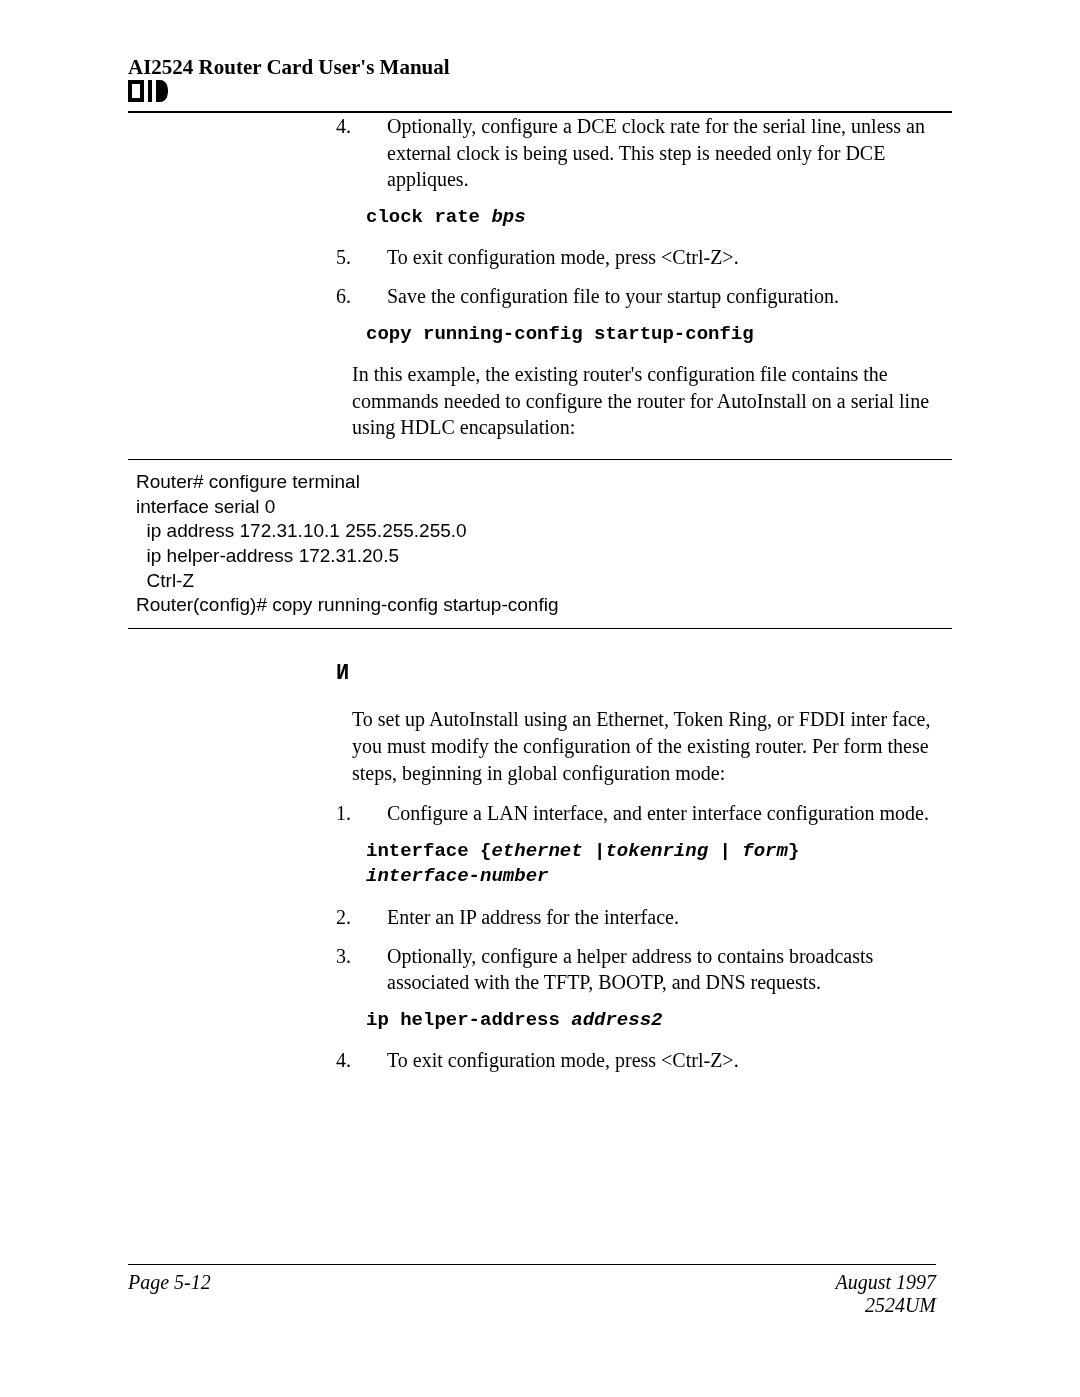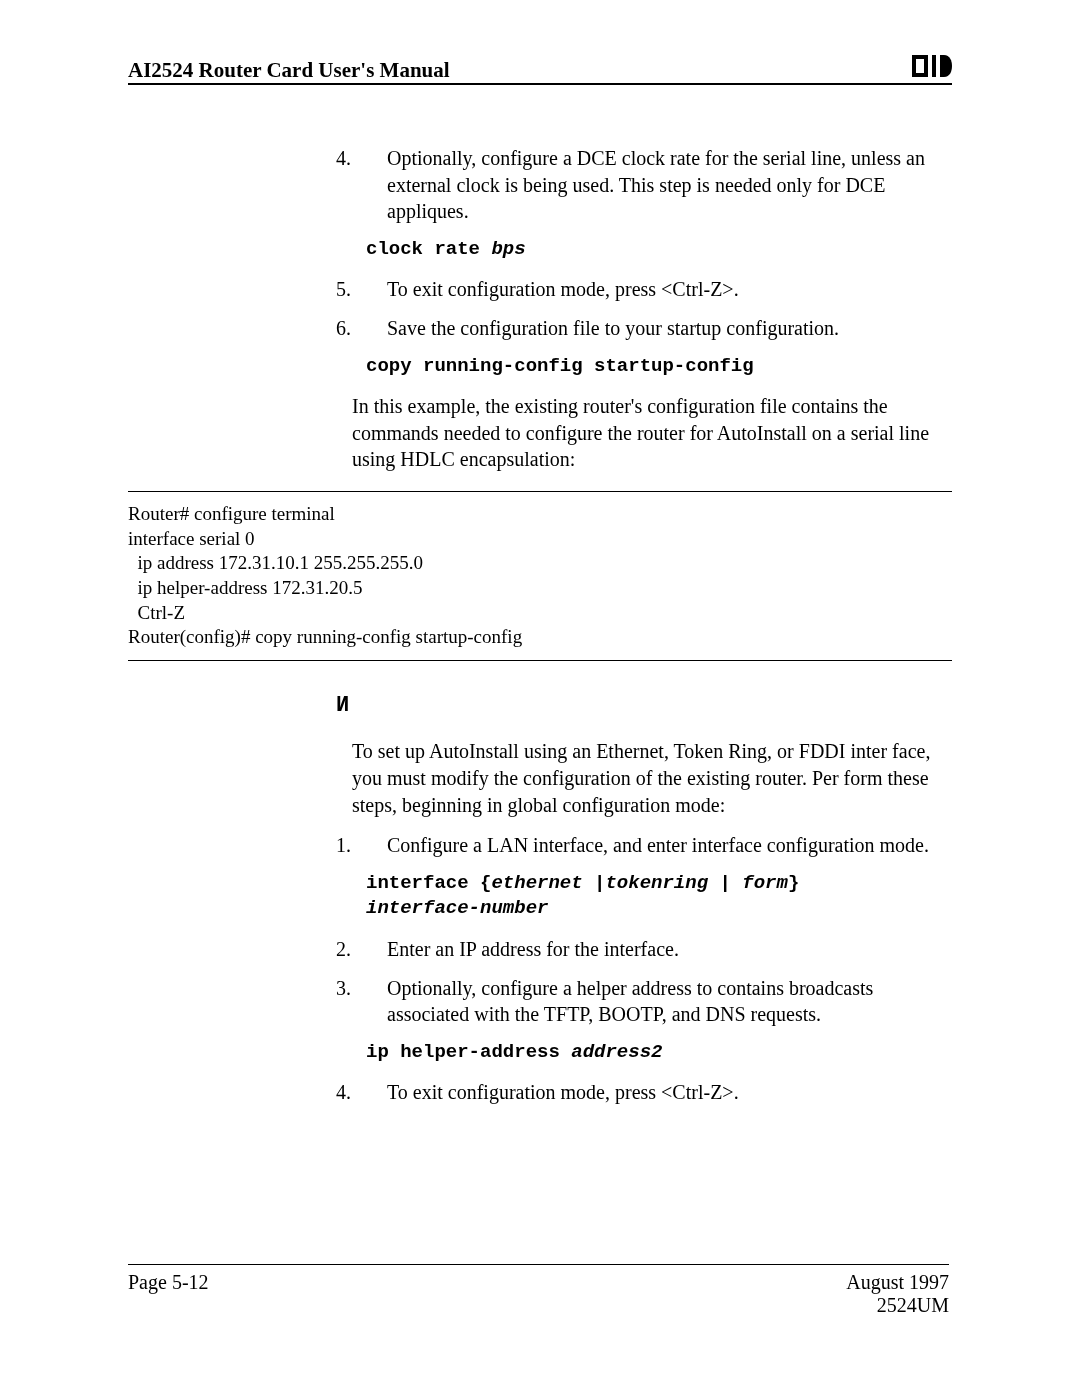--- a/index.html
+++ b/index.html
@@ -18,22 +18,22 @@
     box-sizing: border-box;
     width: 100%;
     height: 100%;
     position: relative;
   }
   .header {
     display: flex;
     justify-content: space-between;
     align-items: baseline;
     border-bottom: 2px solid #000;
-    padding-bottom: 0;
-    margin-bottom: 60px;
+    padding-bottom: 9px;
+    flex-direction: column;
   }
   .header-title {
     font-weight: bold;
     font-size: 21px;
   }
   .logo svg { display: block; }
   .content {
     margin-left: 208px;
     font-size: 20px;
     line-height: 1.33;
@@ -66,44 +66,45 @@
   }
   .codeblock-wrap {
     margin: 18px 0 24px 0;
   }
   .codehr {
     border: none;
     border-top: 1px solid #000;
     margin: 0;
   }
   .codeblock {
-    font-family: Liberation Serif, serif;
+    font-family: Liberation Sans, sans-serif;
     font-size: 19px;
     white-space: pre;
     line-height: 1.3;
     padding: 10px 0 10px 0;
-    margin-left: 0;
+    margin-left: 8px;
   }
   .section-glyph {
     font-family: "Courier New", Courier, monospace;
     font-size: 22px;
     font-weight: bold;
     margin: 30px 0 18px 0;
   }
   .footer {
     position: absolute;
     left: 128px;
-    right: 131px;
+    right: 144px;
     bottom: 80px;
     border-top: 1px solid #000;
     padding-top: 6px;
     display: flex;
     justify-content: space-between;
     font-size: 20px;
     align-items: flex-start;
+    font-style: italic;
   }
   .footer-right {
     text-align: right;
   }
 </style>
 </head>
 <body>
 
 <div class="page">
 

